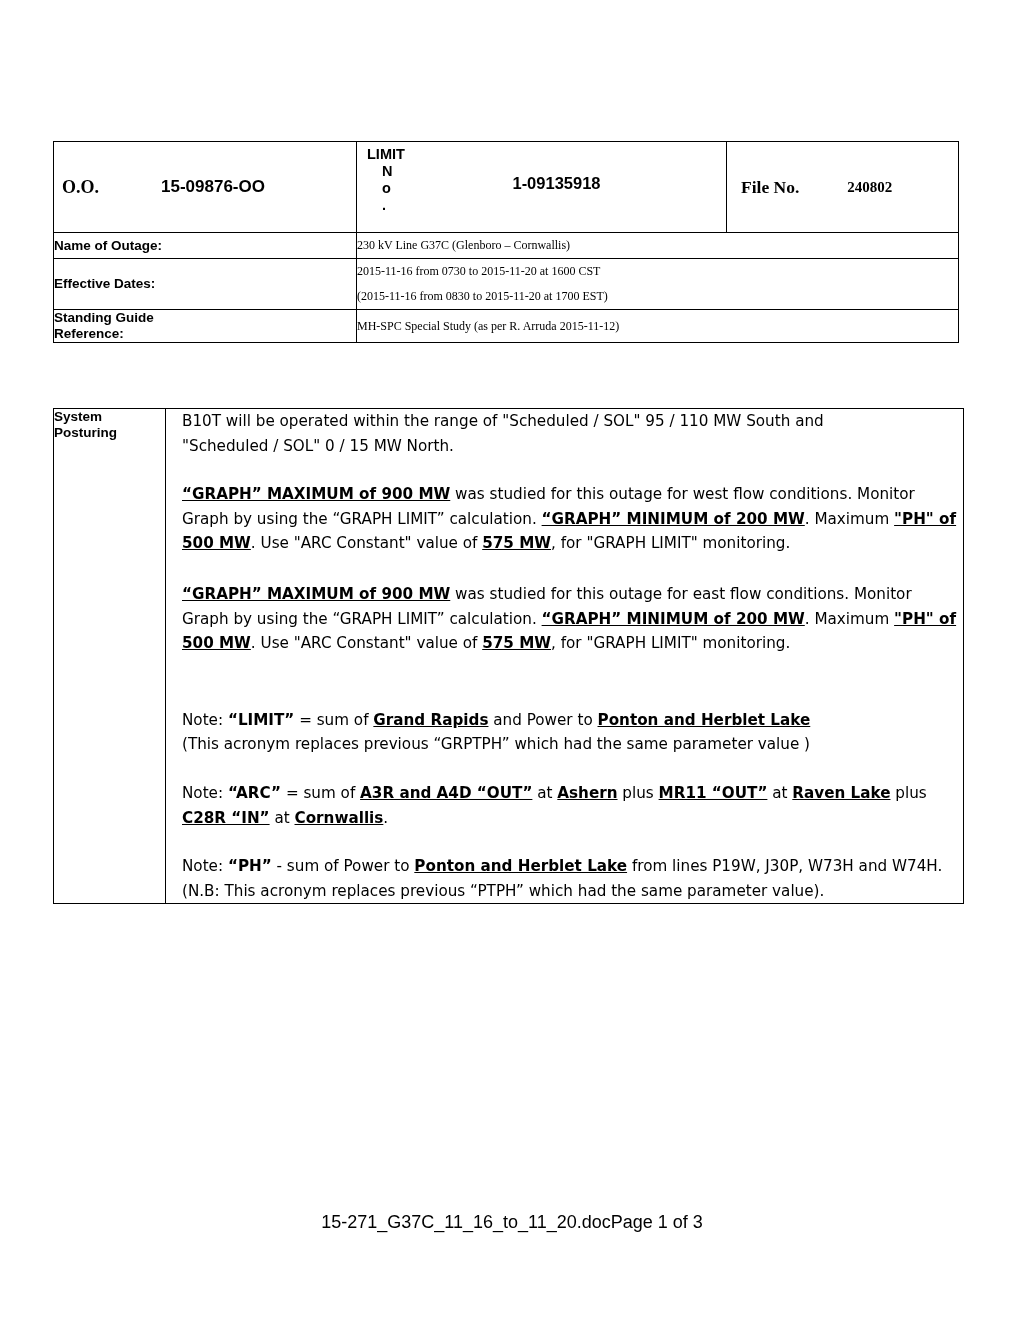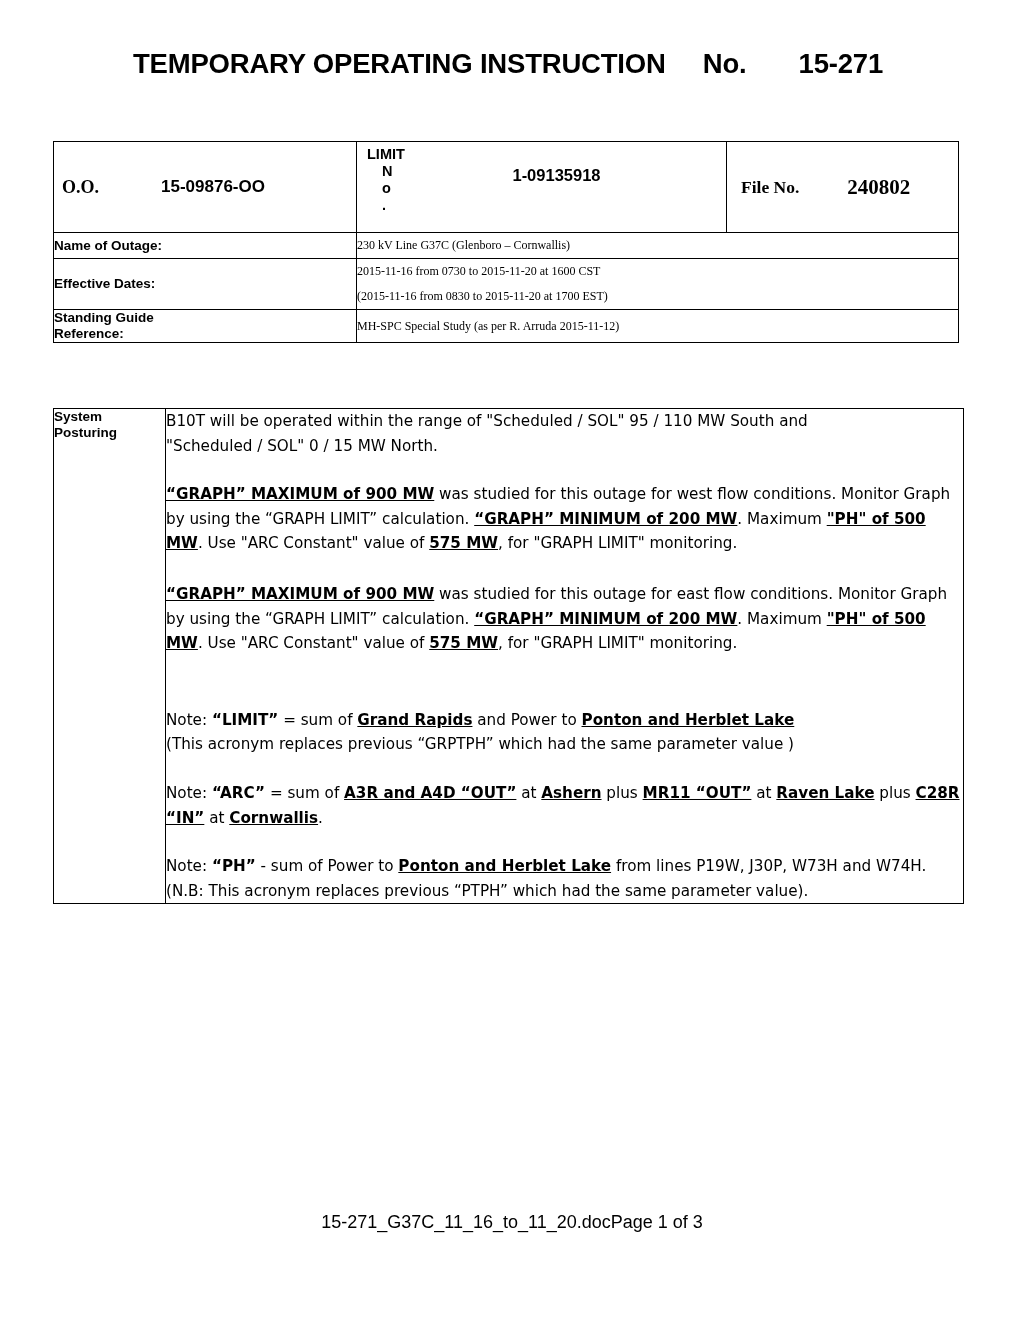--- a/index.html
+++ b/index.html
@@ -80,37 +80,37 @@
     line-height: 17px;
     font-family: "Liberation Sans", sans-serif;
   }
   .miso-stack .l1 { display: block; text-align: left; }
   .miso-stack .l2,
   .miso-stack .l3,
   .miso-stack .l4 { display: block; padding-left: 15px; }
   .miso-value {
     position: absolute;
     left: 0; right: 0;
-    top: 24px;
+    top: 32px;
     text-align: center;
     font-weight: bold;
     font-size: 16.5px;
     font-family: "Liberation Sans", sans-serif;
     padding-left: 30px;
   }
 
   .file-cell { height: 90px; }
   .file-inner {
     display: flex;
     align-items: center;
     padding-left: 14px;
     font-family: "Liberation Serif", serif;
   }
   .file-label { font-weight: bold; font-size: 17.5px; }
-  .file-value { font-weight: bold; font-size: 21px; margin-left: 48px; }
+  .file-value { font-weight: bold; font-size: 15px; margin-left: 48px; }
 
   .lbl-cell {
     font-family: "Liberation Sans", sans-serif;
     font-weight: bold;
     font-size: 13.5px;
     line-height: 16px;
     padding: 7px 0 7px 8px;
   }
   .val-cell {
     font-family: "Liberation Serif", serif;
@@ -144,21 +144,21 @@
   }
   .row-label.desc { padding-top: 14px; }
 
   .body-content {
     padding: 12px 12px 14px 10px;
     font-family: "DejaVu Sans", sans-serif;
     font-size: 15.2px;
     line-height: 24.6px;
   }
   .body-content p {
-    margin: 0 0 0 0;
+    margin: 0 0 0 16px;
   }
   .spacer-blk { height: 24px; }
   .spacer-blk-lg { height: 26px; }
 
   .bu { font-weight: bold; text-decoration: underline; }
   .b  { font-weight: bold; }
 
   .desc-content {
     padding: 10px 12px 16px 10px;
     font-family: "DejaVu Sans", sans-serif;
@@ -176,21 +176,20 @@
     justify-content: center;
     font-family: "Liberation Sans", sans-serif;
     font-size: 18px;
   }
 </style>
 </head>
 <body>
 
 <div class="page">
 
-  <div class="doc-title">TEMPORARY OPERATING INSTRUCTION     No.       15-271</div>
 
   <table class="hdr-table">
     <colgroup>
       <col style="width:303px">
         <col style="width:370px">
         <col style="width:232px">
     </colgroup>
     <tbody>
       <tr>
         <td class="oo-cell">

